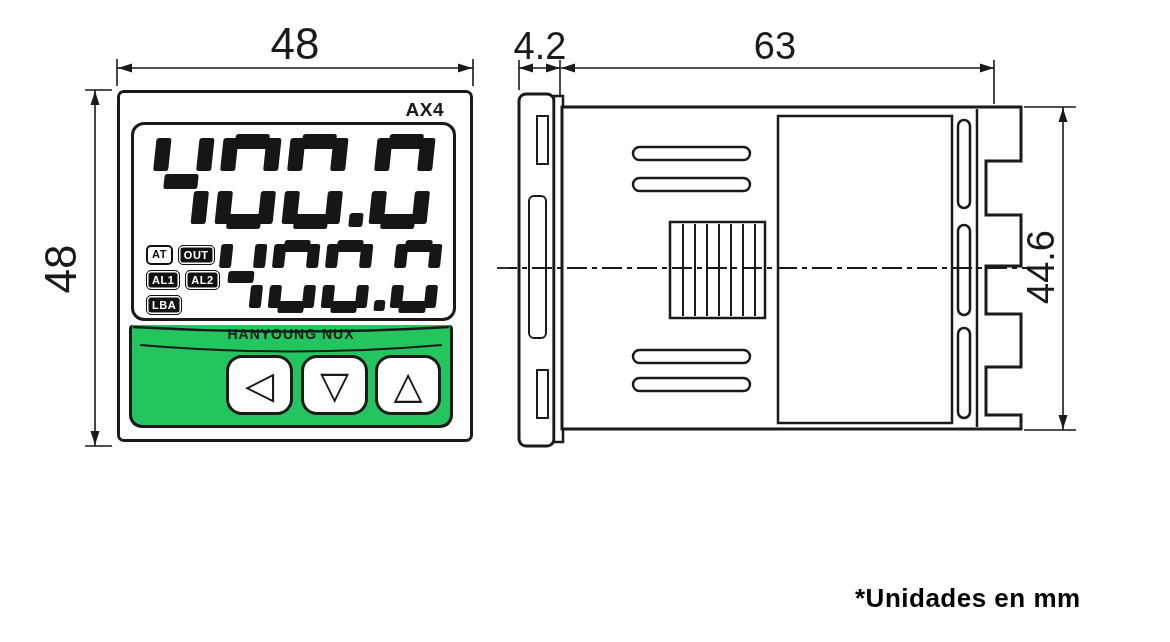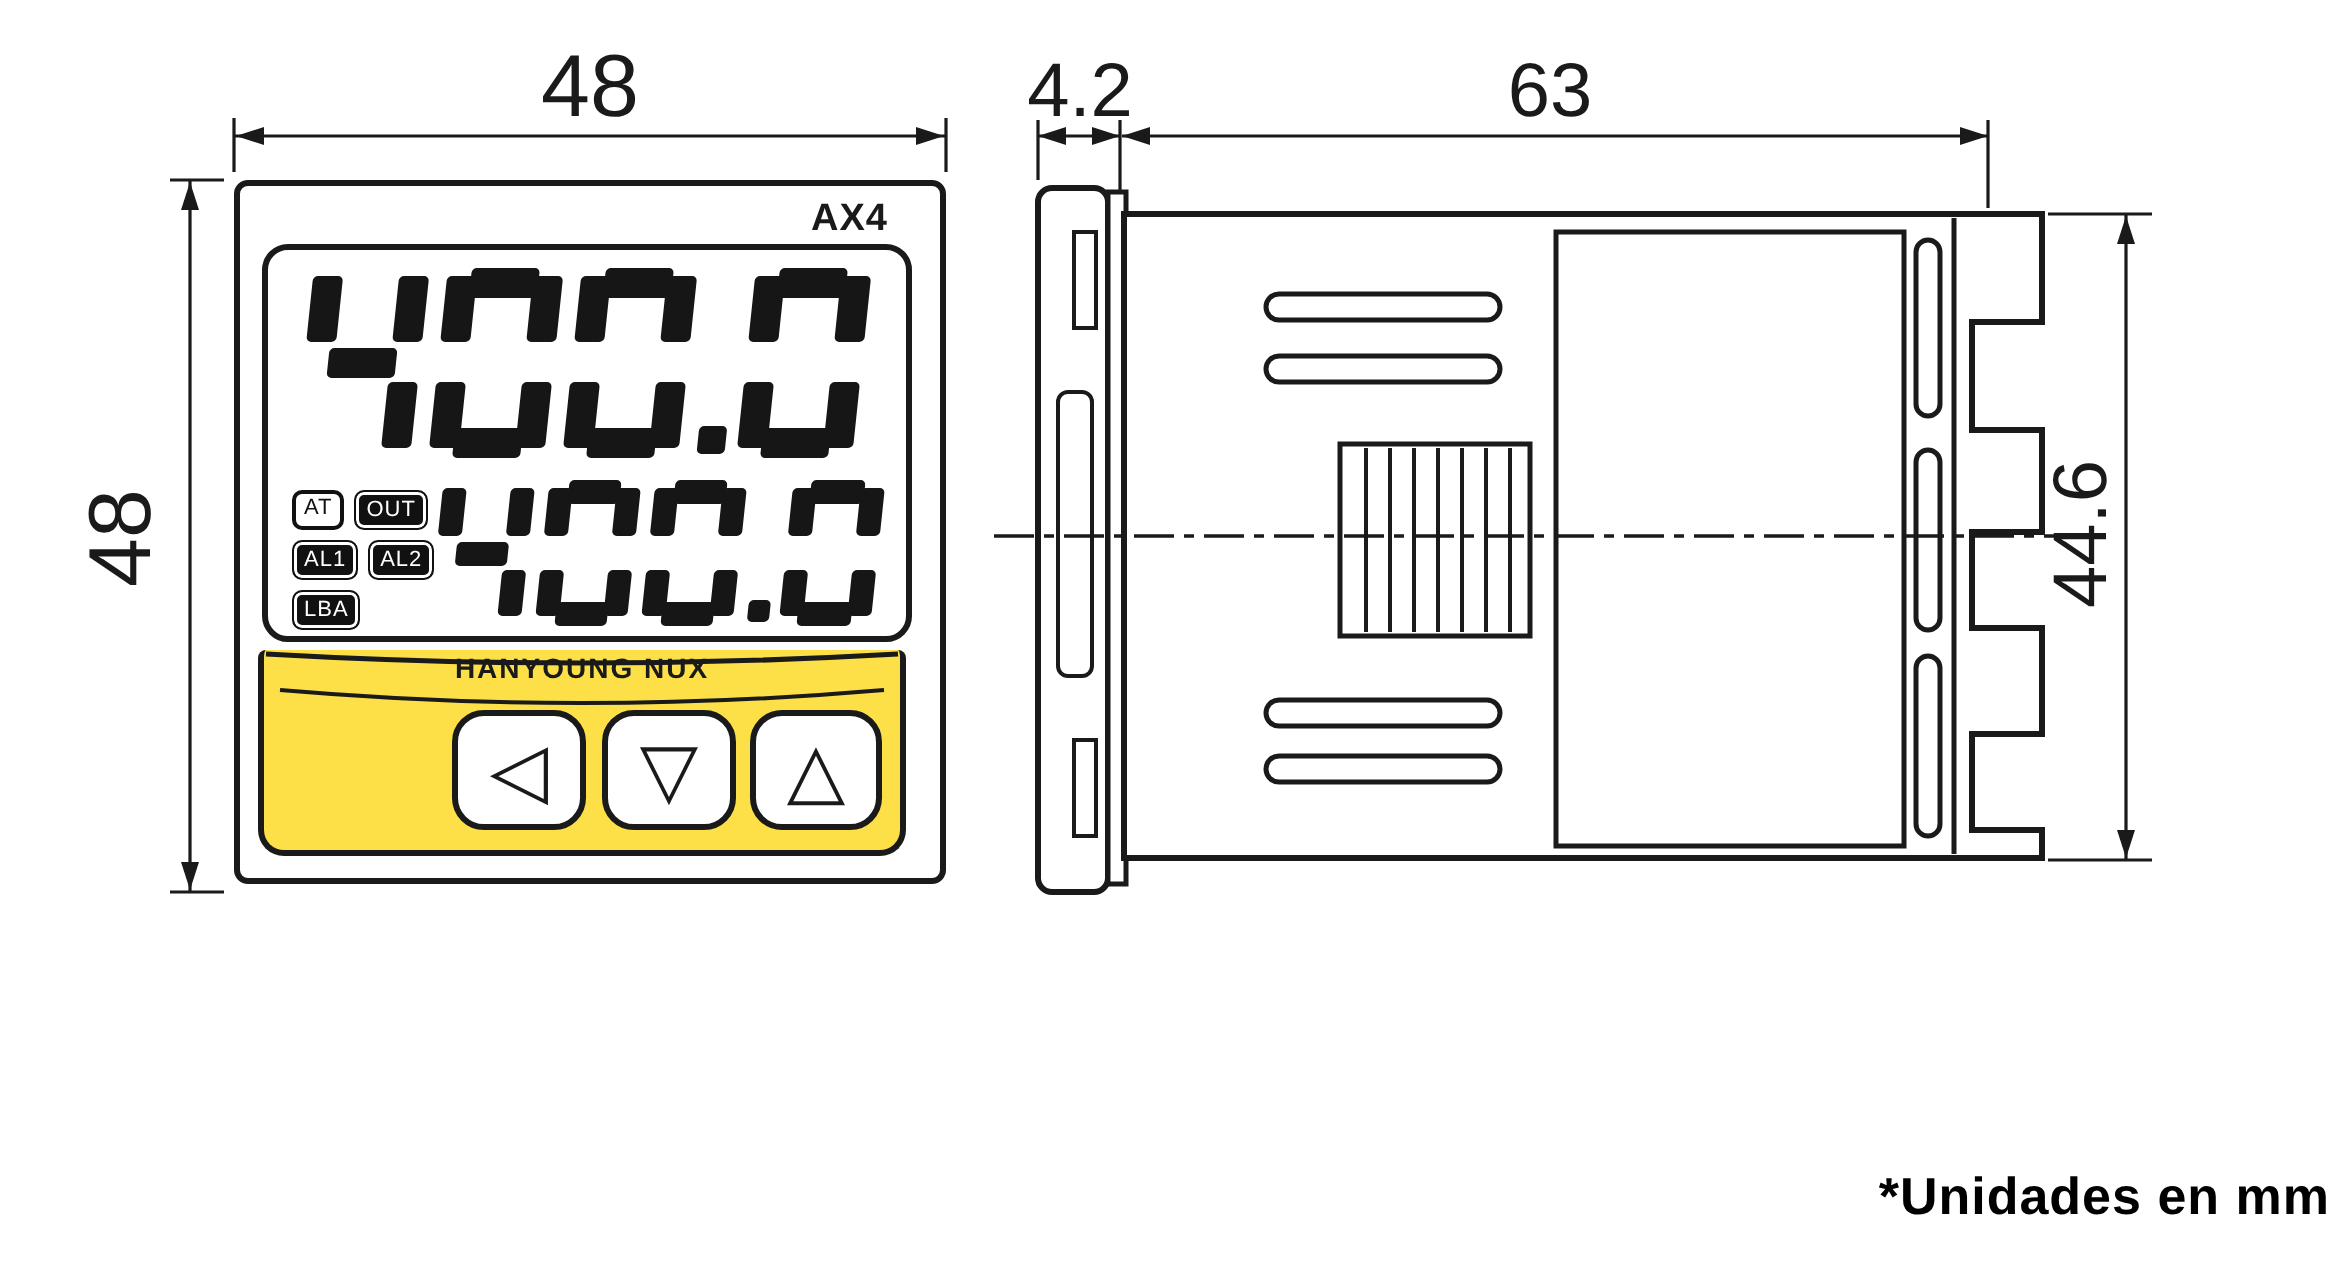--- a/index.html
+++ b/index.html
@@ -5,47 +5,47 @@
   html,body{margin:0;padding:0;background:#fff;}
   .canvas{position:relative;width:1170px;height:642px;background:#ffffff;
           font-family:"Liberation Sans", sans-serif;color:#1a1a1a;overflow:hidden;}
   .layer-svg{position:absolute;left:0;top:0;z-index:0;pointer-events:none;}
 
   
   .dim{position:absolute;z-index:2;font-size:38px;font-weight:400;color:#1a1a1a;
        text-align:center;line-height:1;white-space:nowrap;}
   .dim.big{font-size:44px;}
   .rot{transform:rotate(-90deg);}
-  .note{position:absolute;z-index:2;font-weight:700;font-size:26px;text-align:right;
+  .note{position:absolute;z-index:2;font-weight:700;font-size:26px;text-align:left;
         letter-spacing:0.5px;color:#000;}
 
   
   .panel{position:absolute;left:117px;top:90px;width:350px;height:346px;z-index:1;
          border:3px solid #1a1a1a;border-radius:7px;background:#fff;}
   .model{position:absolute;top:6px;right:26px;font-weight:700;font-size:19px;letter-spacing:0.5px;}
   .display{position:absolute;left:11px;top:29px;width:319px;height:193px;
            border:3px solid #1a1a1a;border-radius:13px;background:#fff;}
 
   
   .sseg{position:absolute;display:flex;align-items:stretch;transform:skewX(-6deg);}
   .sseg-digit,.sseg-dp{position:relative;flex:none;}
   .seg{position:absolute;background:#161616;border-radius:2.5px;}
 
   
   .ind-block{position:absolute;left:12px;top:120px;display:flex;flex-direction:column;gap:5px;}
   .ind-row{display:flex;gap:5px;}
-  .ind{display:inline-block;font-size:11px;font-weight:400;line-height:13px;
+  .ind{display:inline-block;font-size:11px;font-weight:700;line-height:13px;
        padding:1px 4px;border-radius:5px;letter-spacing:0.5px;}
   .ind.outline{border:2px solid #111;color:#111;background:#fff;}
   .ind.filled{border:1.5px solid #111;background:#111;color:#fff;
               box-shadow:inset 0 0 0 1.5px #fff;padding:2.5px 5px;}
 
   
   .keys{position:absolute;left:9px;top:232px;width:318px;height:100px;
-        border:3px solid #1a1a1a;border-top:none;border-radius:4px 4px 13px 13px;background:#fde047;}
+        border:3px solid #1a1a1a;border-top:none;border-radius:4px 4px 13px 13px;background:#22c55e;}
   .keys .arcs{position:absolute;left:0;top:0;}
   .brand{position:absolute;left:0;top:1px;width:100%;text-align:center;
          font-size:14px;font-weight:700;letter-spacing:1px;white-space:nowrap;}
   .btn{position:absolute;top:30px;height:60px;border:3px solid #1a1a1a;border-radius:16px;
        background:#fff;display:flex;align-items:center;justify-content:center;box-sizing:border-box;}
   .btn-mode{left:16px;width:68px;font-weight:700;font-size:16px;letter-spacing:0.5px;}
   .btn-left{left:94px;width:67px;}
   .btn-down{left:169px;width:67px;}
   .btn-up{left:243px;width:66px;}
   .tri{font-size:38px;line-height:1;font-family:"DejaVu Sans",sans-serif;}

